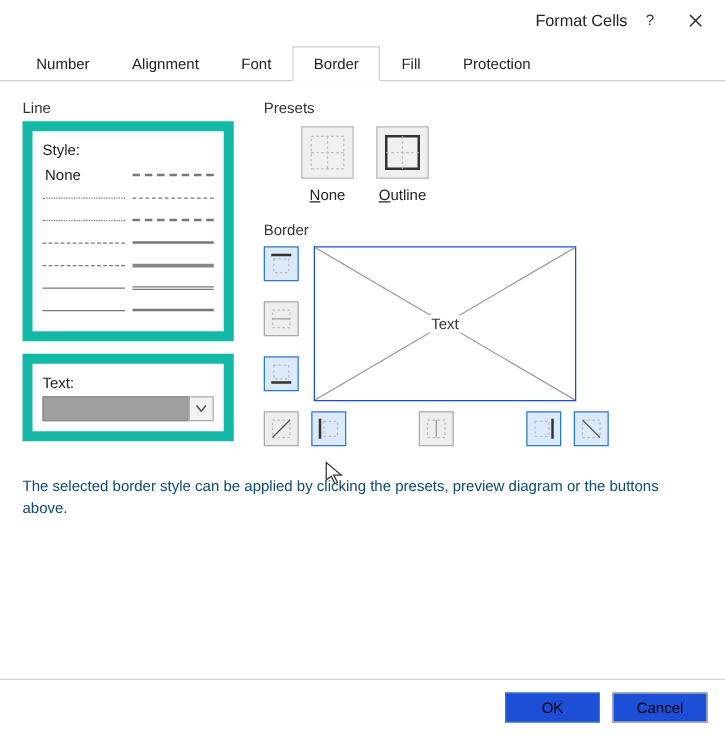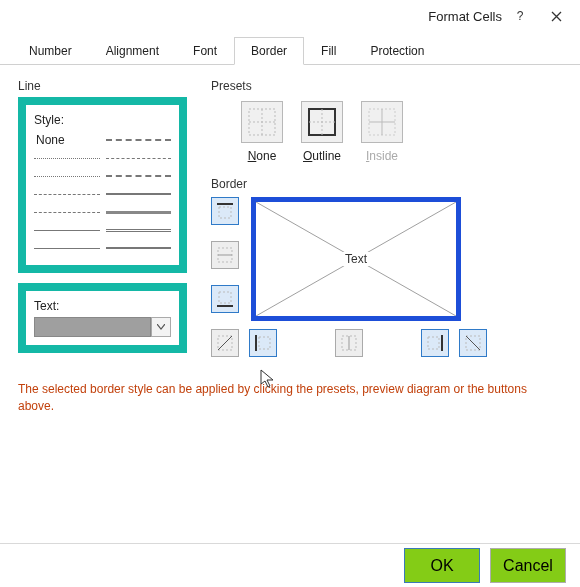--- a/index.html
+++ b/index.html
@@ -33,27 +33,27 @@
 .color-btn { width: 20px; height: 20px; border: 1px solid #aaa; background: #f3f3f3; display: flex; align-items: center; justify-content: center; }
 .presets-row { display: flex; gap: 18px; margin-top: 8px; margin-left: 30px; }
 .preset { display: flex; flex-direction: column; align-items: center; gap: 6px; }
 .preset-btn { width: 42px; height: 42px; border: 1px solid #b8b8b8; background: #f0f0f0; display: flex; align-items: center; justify-content: center; }
 .preset-label { font-size: 12px; }
 .preset-label .ul { text-decoration: underline; }
 .border-area { position: relative; margin-top: 6px; }
 .side-col { position: absolute; left: 0; top: 0; display: flex; flex-direction: column; gap: 16px; }
 .sq { width: 28px; height: 28px; border: 1px solid #aaa; background: #eee; display: flex; align-items: center; justify-content: center; }
 .sq.sel { border: 1px solid #2f7ac8; background: #dbe9f8; }
-.preview { margin-left: 40px; width: 210px; height: 124px; border: 5px solid #1d4ed8; position: relative; display:flex; align-items:center; justify-content:center; }
+.preview { margin-left: 40px; width: 210px; height: 124px; border: 1px solid #1d4ed8; position: relative; display:flex; align-items:center; justify-content:center; }
 .preview .diag1 { position:absolute; left:0; top:0; width:100%; height:100%; }
 .preview .txt { font-size: 12px; color:#333; background:#fff; padding:0 2px; z-index:1;}
 .bottom-row { display:flex; gap:10px; margin-top:8px; margin-left:0; }
-.help { padding: 10px 18px 0 18px; font-size: 12px; color: #c2410c; line-height: 1.45; }
+.help { padding: 10px 18px 0 18px; font-size: 12px; color: #0c4a6e; line-height: 1.45; }
 .footer { position: absolute; bottom: 0; left: 0; right: 0; height: 44px; border-top: 1px solid #d9d9d9; display:flex; justify-content:flex-end; align-items:center; padding: 0 14px; gap: 10px; background:#fff;}
-.btn-std { min-width: 76px; height: 35px; border: 1px solid #adadad; background: #84cc16; font-size: 16px; }
+.btn-std { min-width: 76px; height: 24px; border: 1px solid #adadad; background: #1d4ed8; font-size: 12px; }
 .btn-std.primary { border: 1px solid #3a79b8; }
 .cursor { position:absolute; left:260px; top:369px; pointer-events:none; }
 .inside-disabled { color:#aaa; }
 </style>
 </head>
 <body>
 
 <div class="titlebar">
   <div class="title">Format Cells</div>
   <div class="btn">?</div>
@@ -155,30 +155,20 @@
         <div class="preset">
           <div class="preset-btn">
             <svg width="30" height="30">
                 <rect x="2" y="2" width="26" height="26" fill="none" stroke="#333" stroke-width="2"></rect>
                 <line x1="15" y1="2" x2="15" y2="28" stroke="#bbb" stroke-dasharray="2,2"></line>
                 <line x1="2" y1="15" x2="28" y2="15" stroke="#bbb" stroke-dasharray="2,2"></line>
               </svg>
           </div>
           <div class="preset-label"><span class="ul">O</span>utline</div>
         </div>
-        <div class="preset">
-          <div class="preset-btn">
-            <svg width="30" height="30">
-                <rect x="2" y="2" width="26" height="26" fill="none" stroke="#ccc" stroke-dasharray="2,2"></rect>
-                <line x1="15" y1="2" x2="15" y2="28" stroke="#bbb"></line>
-                <line x1="2" y1="15" x2="28" y2="15" stroke="#bbb"></line>
-              </svg>
-          </div>
-          <div class="preset-label inside-disabled"><span class="ul">I</span>nside</div>
-        </div>
       </div>
     </fieldset>
 
     <fieldset class="plain">
       <legend>Border</legend>
       <div class="border-area">
         <div class="side-col">
           <div class="sq sel">
               <svg width="18" height="18">
                 <line x1="1" y1="2" x2="17" y2="2" stroke="#333" stroke-width="2"></line>

